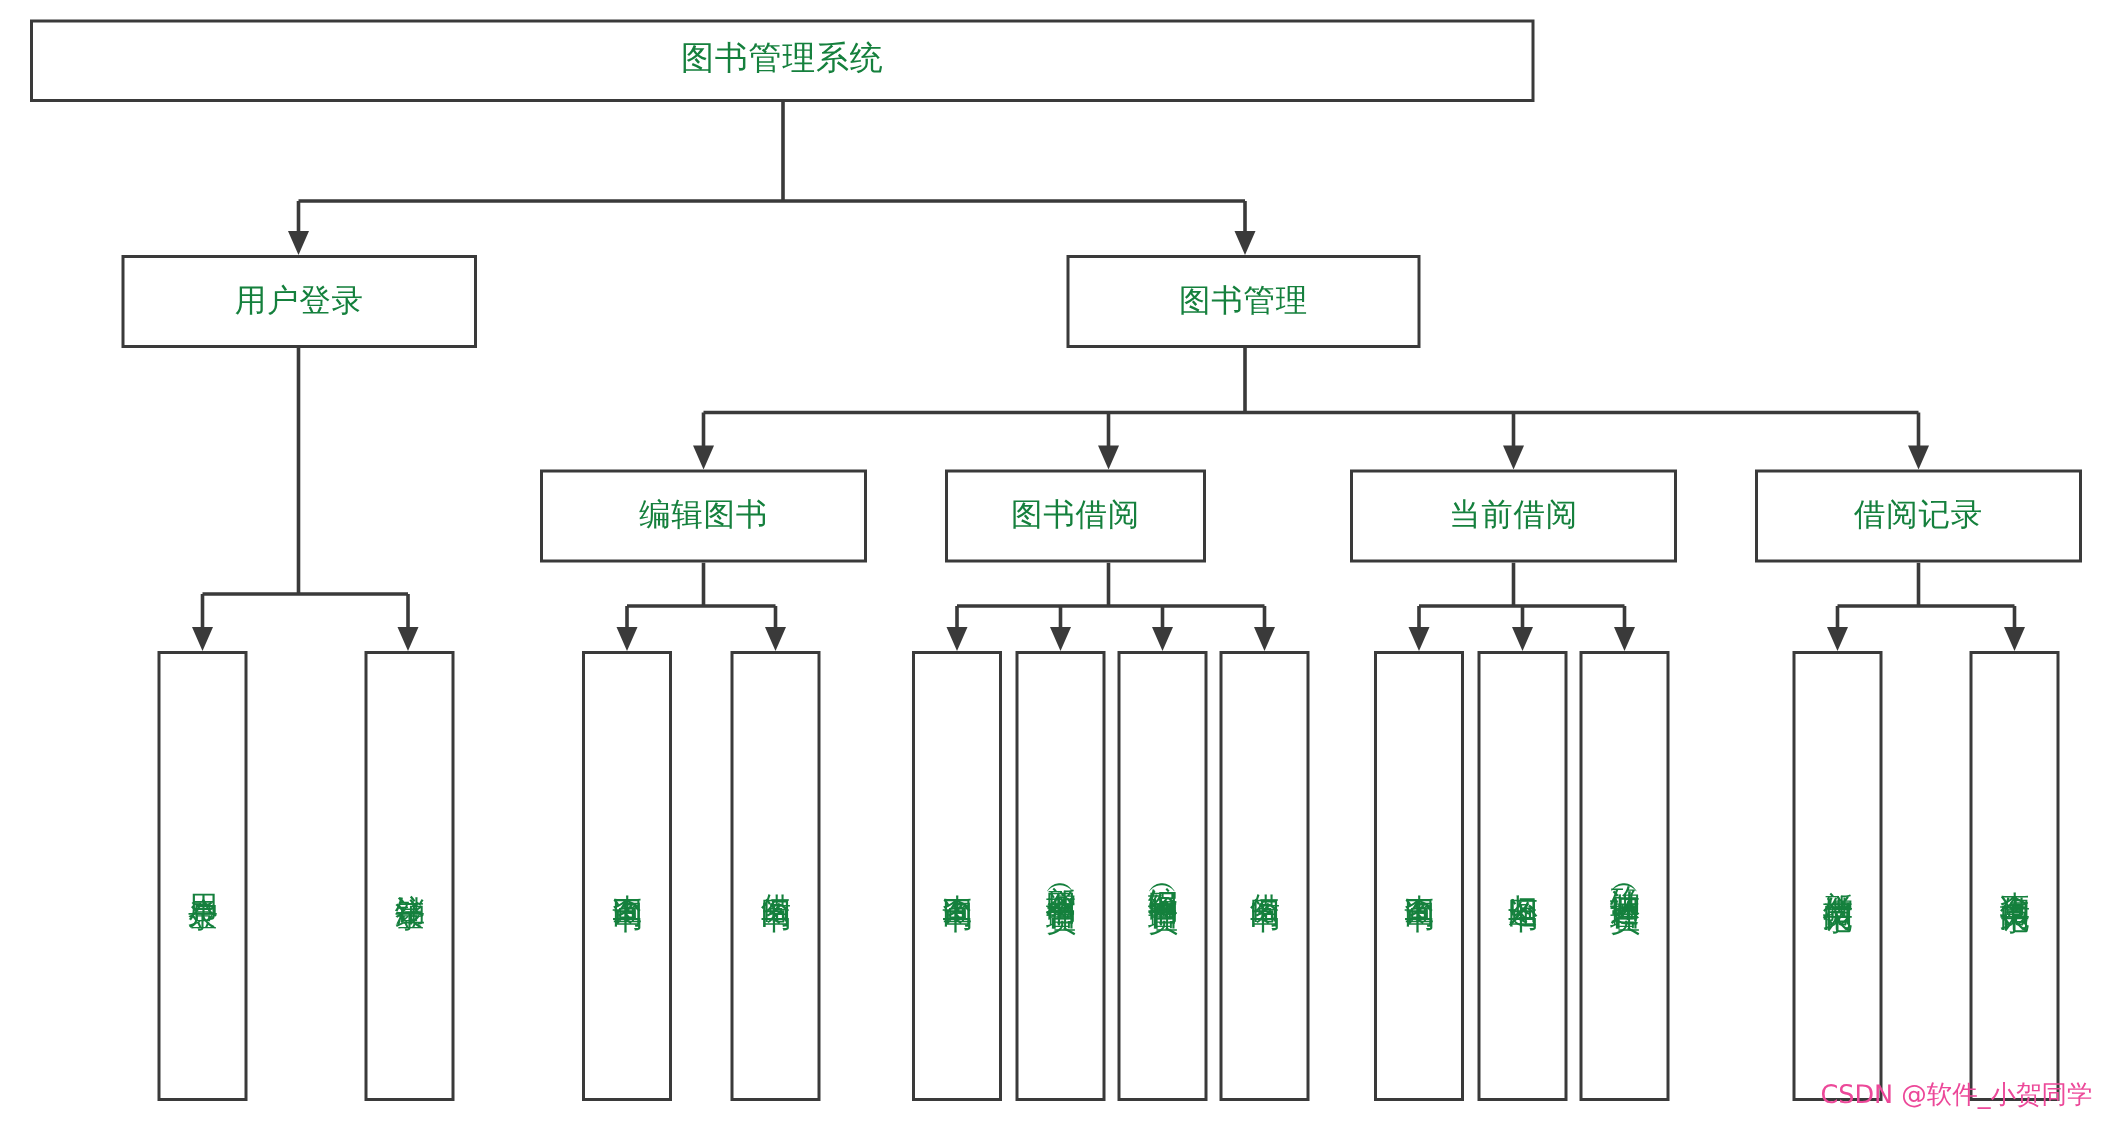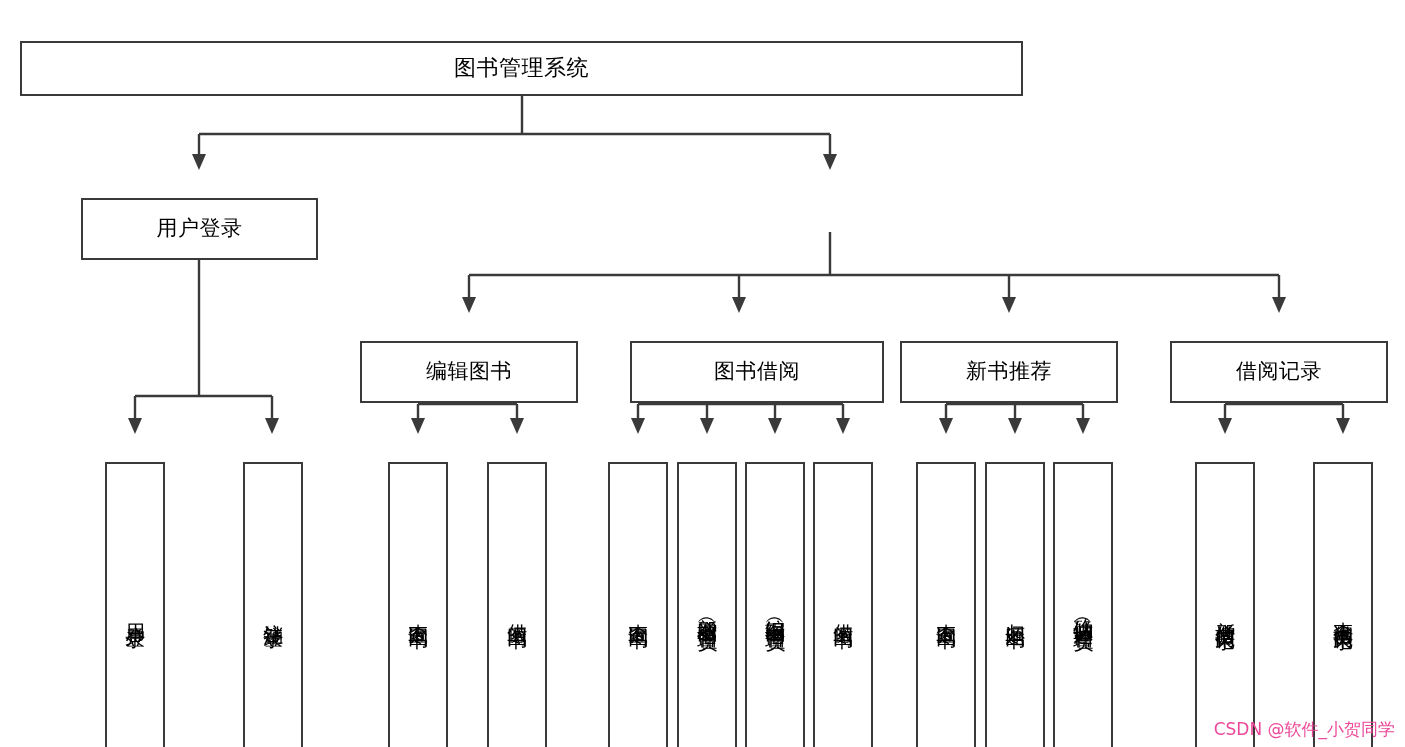--- a/index.html
+++ b/index.html
@@ -19,24 +19,23 @@
     overflow: hidden;
   }
   .node {
     position: absolute;
     box-sizing: border-box;
     background: #ffffff;
     border: 2px solid #3a3a3a;
     display: flex;
     align-items: center;
     justify-content: center;
-    color: #000000;
+    color: #15803d;
     text-align: center;
     z-index: 2;
-    margin-top: 28px;
   }
   .node .label {
     display: block;
     line-height: 1.22;
     letter-spacing: 0.5px;
   }
   
   .node.horiz .label {
     writing-mode: horizontal-tb;
     font-size: 21px;
@@ -153,29 +152,32 @@
     <polygon class="arrowhead" points="1336,418 1350,418 1343,434"></polygon>
   </svg>
 
   <div class="node horiz root" id="n-root" style="left: 20px; top: 13px; width: 1003px; height: 55px;">
     <span class="label">图书管理系统</span>
   </div>
 
   <div class="node horiz" id="n-l2-0" style="left: 81px; top: 170px; width: 237px; height: 62px;">
     <span class="label">用户登录</span>
   </div>
+  <div class="node horiz" id="n-l2-1" style="left: 711px; top: 170px; width: 236px; height: 62px;">
+    <span class="label">图书管理</span>
+  </div>
 
   <div class="node horiz" id="n-l3-0" style="left: 360px; top: 313px; width: 218px; height: 62px;">
     <span class="label">编辑图书</span>
   </div>
-  <div class="node horiz" id="n-l3-1" style="left: 630px; top: 313px; width: 254px; height: 62px; text-align: center;">
+  <div class="node horiz" id="n-l3-1" style="left: 630px; top: 313px; width: 174px; height: 62px; text-align: center;">
     <span class="label">图书借阅</span>
   </div>
   <div class="node horiz" id="n-l3-2" style="left: 900px; top: 313px; width: 218px; height: 62px;">
-    <span class="label">新书推荐</span>
+    <span class="label">当前借阅</span>
   </div>
   <div class="node horiz" id="n-l3-3" style="left: 1170px; top: 313px; width: 218px; height: 62px; align-items: center;">
     <span class="label">借阅记录</span>
   </div>
 
   <div class="node vert" id="n-lf-0" style="left: 105px; top: 434px; width: 60px; height: 300px;">
     <span class="label">用户登录</span>
   </div>
   <div class="node vert" id="n-lf-1" style="left: 243px; top: 434px; width: 60px; height: 300px;">
     <span class="label">注销登录</span>

